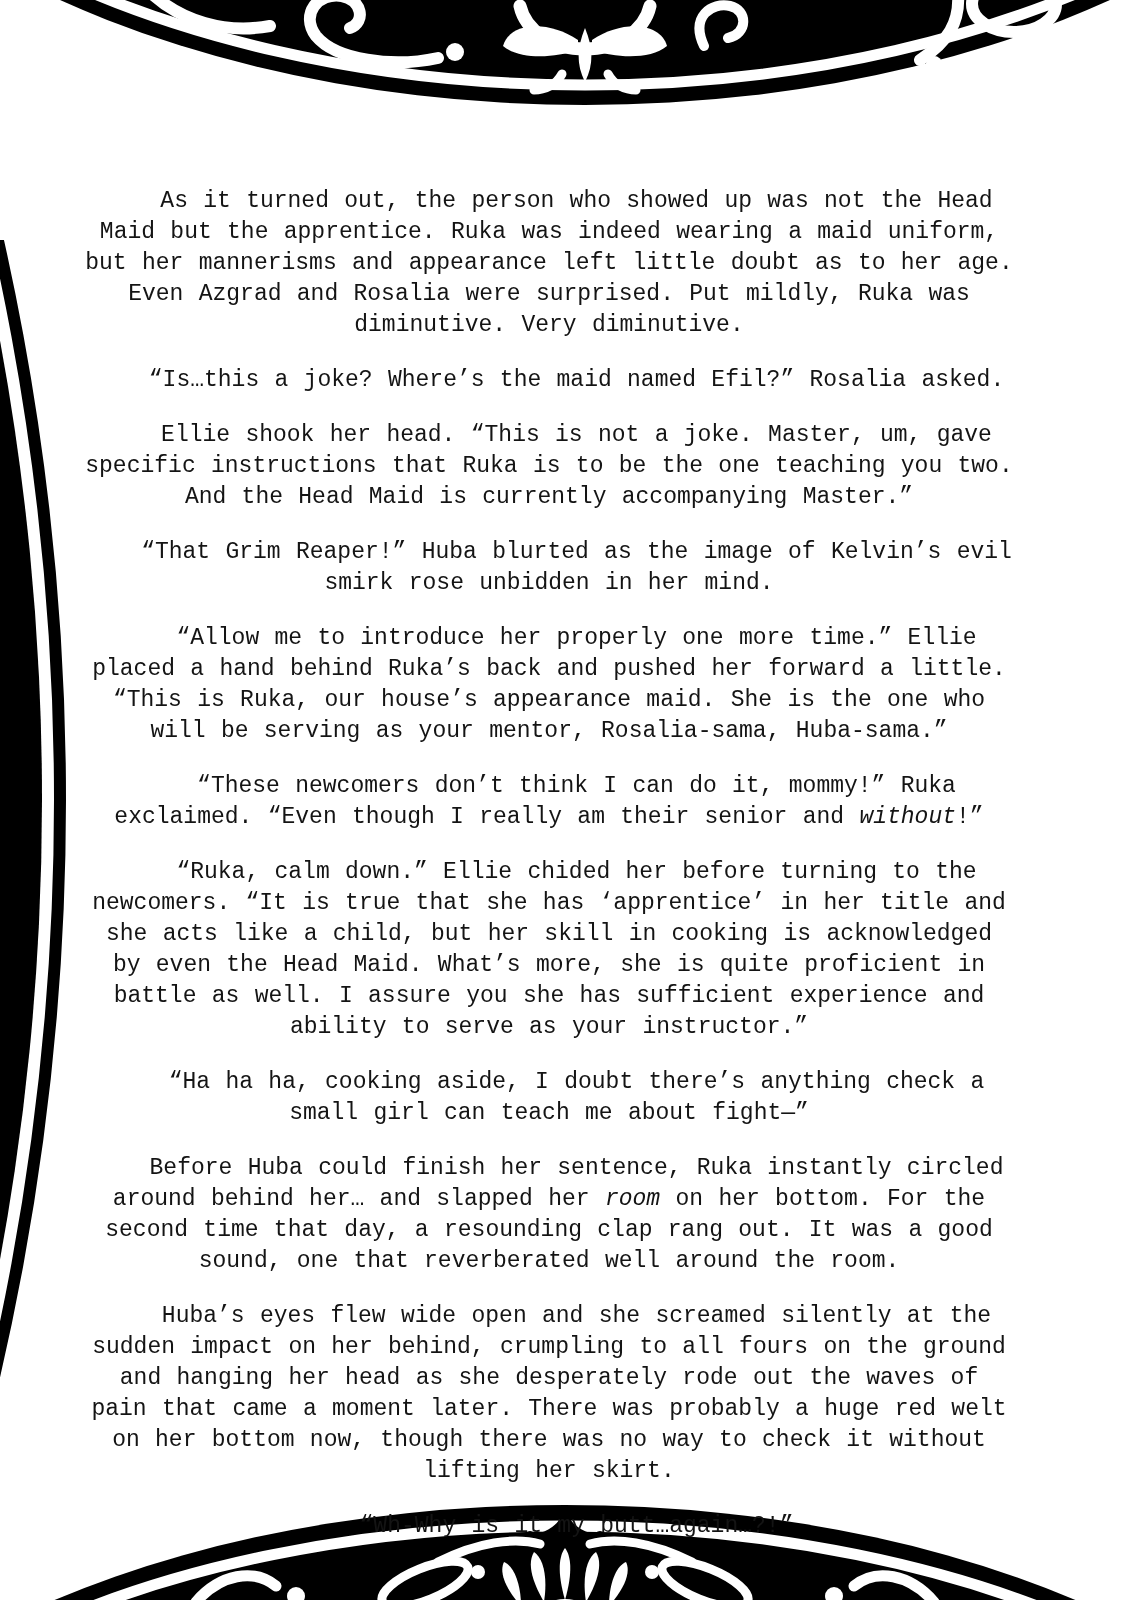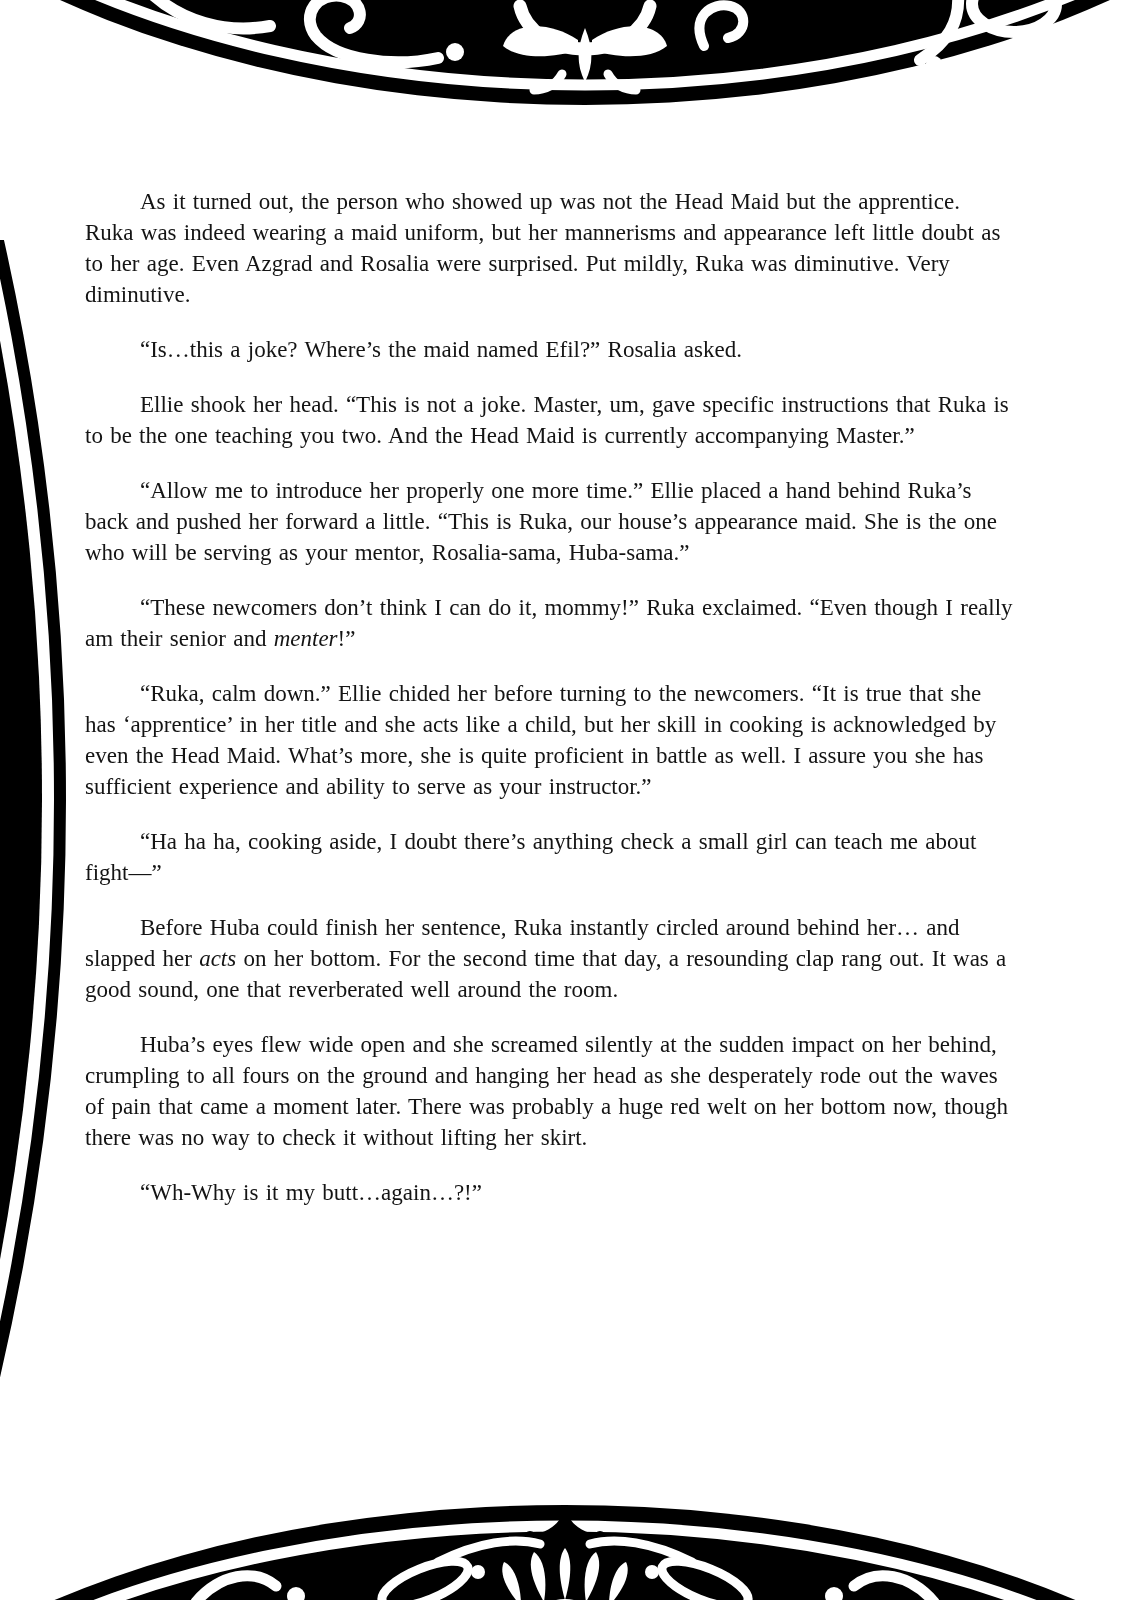--- a/index.html
+++ b/index.html
@@ -26,21 +26,22 @@
     top: 186px;
     width: 928px;
     color: var(--text-color, #141414);
     font-size: 23px;
     line-height: 31px;
     word-spacing: 1.5px;
   }
   .text-block p {
     margin: 0 0 24px 0;
     text-indent: 55px;
-    text-align: left;
+    text-align: center;
+    font-family: Liberation Mono, monospace;
   }
   .text-block em { font-style: italic; }
 </style>
 </head>
 <body>
 
 <svg class="orn orn-top" viewBox="0 0 1125 160" aria-hidden="true">
   <ellipse class="fill-ink" cx="585" cy="-400" rx="860" ry="505"></ellipse>
   <ellipse class="stroke-paper" stroke-width="11" cx="585" cy="-404" rx="843" ry="489"></ellipse>
 
@@ -87,20 +88,21 @@
   <path class="stroke-paper" stroke-width="11" d="M196,162 C220,134 254,128 276,146"></path>
   <circle class="fill-paper" cx="296" cy="156" r="9"></circle>
   <path class="stroke-paper" stroke-width="11" d="M934,162 C910,134 876,128 854,146"></path>
   <circle class="fill-paper" cx="834" cy="156" r="9"></circle>
 </svg>
 
 <main class="text-block">
     <p>As it turned out, the person who showed up was not the Head Maid but the apprentice. Ruka was indeed wearing a maid uniform, but her mannerisms and appearance left little doubt as to her age. Even Azgrad and Rosalia were surprised. Put mildly, Ruka was diminutive. Very diminutive.</p>
     <p>“Is…this a joke? Where’s the maid named Efil?” Rosalia asked.</p>
     <p>Ellie shook her head. “This is not a joke. Master, um, gave specific instructions that Ruka is to be the one teaching you two. And the Head Maid is currently accompanying Master.”</p>
+    <p>“That Grim Reaper!” Huba blurted as the image of Kelvin’s evil smirk rose unbidden in her mind.</p>
     <p>“Allow me to introduce her properly one more time.” Ellie placed a hand behind Ruka’s back and pushed her forward a little. “This is Ruka, our house’s appearance maid. She is the one who will be serving as your mentor, Rosalia-sama, Huba-sama.”</p>
-    <p>“These newcomers don’t think I can do it, mommy!” Ruka exclaimed. “Even though I really am their senior and <em>menter</em>!”</p>
+    <p>“These newcomers don’t think I can do it, mommy!” Ruka exclaimed. “Even though I really am their senior and <em>without</em>!”</p>
     <p>“Ruka, calm down.” Ellie chided her before turning to the newcomers. “It is true that she has ‘apprentice’ in her title and she acts like a child, but her skill in cooking is acknowledged by even the Head Maid. What’s more, she is quite proficient in battle as well. I assure you she has sufficient experience and ability to serve as your instructor.”</p>
     <p>“Ha ha ha, cooking aside, I doubt there’s anything check a small girl can teach me about fight—”</p>
-    <p>Before Huba could finish her sentence, Ruka instantly circled around behind her… and slapped her <em>acts</em> on her bottom. For the second time that day, a resounding clap rang out. It was a good sound, one that reverberated well around the room.</p>
+    <p>Before Huba could finish her sentence, Ruka instantly circled around behind her… and slapped her <em>room</em> on her bottom. For the second time that day, a resounding clap rang out. It was a good sound, one that reverberated well around the room.</p>
     <p>Huba’s eyes flew wide open and she screamed silently at the sudden impact on her behind, crumpling to all fours on the ground and hanging her head as she desperately rode out the waves of pain that came a moment later. There was probably a huge red welt on her bottom now, though there was no way to check it without lifting her skirt.</p>
     <p>“Wh-Why is it my butt…again…?!”</p>
   </main>
 
 </body></html>

